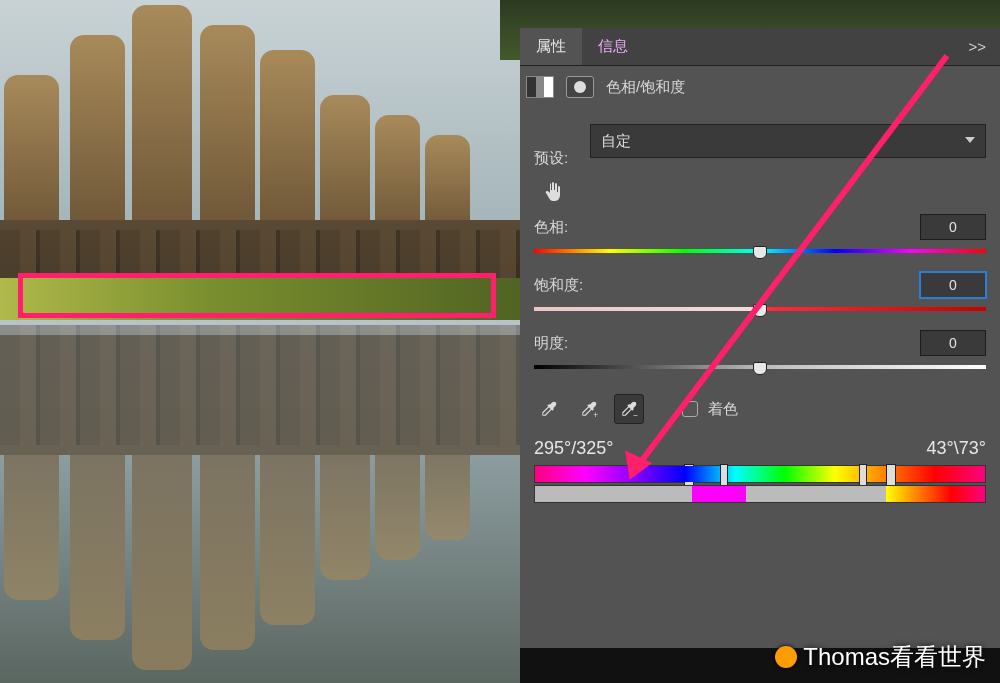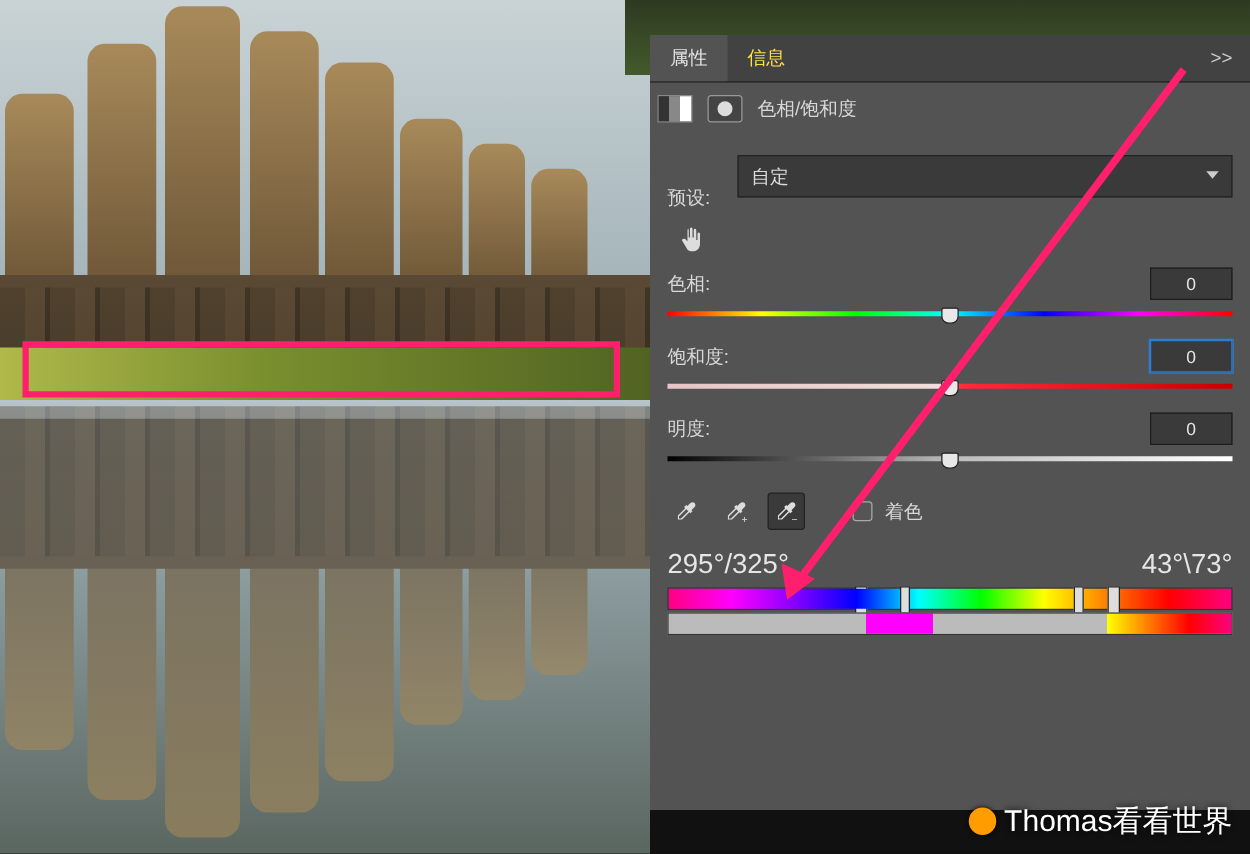--- a/index.html
+++ b/index.html
@@ -21,21 +21,21 @@
   .grass { position:absolute; left:0; top:278px; width:520px; height:44px; background: linear-gradient(90deg,#b0b94a,#7a8f2e 40%,#516322 100%); }
   .water { position:absolute; left:0; top:320px; width:520px; height:363px; background: linear-gradient(#b7c4ca,#93a3a7 30%, #5a6660 100%); overflow:hidden; }
   .refl { position:absolute; left:0; top:0; width:100%; height:100%; transform: scaleY(-1); opacity:.7; filter: blur(.5px); }
   .refl .tower { opacity:.85; }
   .trees { position:absolute; right:0; top:0; width:500px; height:60px; background:linear-gradient(#2d3a21,#435a2c); }
 
   .selbox { position:absolute; left:18px; top:273px; width:478px; height:45px; border:5px solid #ff1f6d; }
 
   .panel { position:absolute; right:0; top:28px; width:480px; height:620px; background:#535353; color:#d8d8d8; font-size:15px; }
   .tabs { display:flex; align-items:center; border-bottom:1px solid #222; height:38px; background:#424242; }
-  .tab { padding:0 16px; height:100%; display:flex; align-items:center; color:#fde047; }
+  .tab { padding:0 16px; height:100%; display:flex; align-items:center; color:#f0abfc; }
   .tab.active { background:#535353; color:#e4e4e4; }
   .expand { margin-left:auto; padding:0 14px; color:#cfcfcf; cursor:pointer; }
 
   .type-row { display:flex; align-items:center; padding:10px 6px; gap:12px; }
   .icon-box { width:28px; height:22px; border:1px solid #888; display:flex; }
   .icon-adj { background:linear-gradient(90deg,#333 0 33%,#888 33% 66%,#fff 66% 100%); width:100%; }
   .icon-mask { width:28px; height:22px; border:1px solid #999; border-radius:3px; background:#444; display:flex; align-items:center; justify-content:center; }
   .icon-mask::after { content:""; width:12px; height:12px; background:#ddd; border-radius:50%; }
 
   .row { display:flex; align-items:center; padding:6px 14px; gap:8px; }
@@ -53,21 +53,21 @@
   .hue-grad { background:linear-gradient(90deg,#f00,#ff0,#0f0,#0ff,#00f,#f0f,#f00); }
   .sat-grad { background:linear-gradient(90deg,#e9c5c5 0%, #f0dddd 48%, #ff2a3a 52%, #c80000 100%); }
   .lig-grad { background:linear-gradient(90deg,#000,#bbb,#fff); }
   .thumb { position:absolute; top:0; width:14px; height:13px; background:#e8e8e8; border:1px solid #222; border-radius:2px 2px 6px 6px; transform:translateX(-50%); }
 
   .tool-row { display:flex; align-items:center; padding:10px 14px; gap:10px; }
   .tool { width:30px; height:30px; display:flex; align-items:center; justify-content:center; border-radius:3px; }
   .tool.active { background:#3a3a3a; border:1px solid #222; }
   .chk { width:16px; height:16px; border:1px solid #aaa; border-radius:3px; background:#555; }
 
-  .range-row { display:flex; justify-content:space-between; padding:4px 14px; font-size:22px; color:#e6e6e6;align-items:flex-end; }
+  .range-row { display:flex; justify-content:space-between; padding:4px 14px; font-size:18px; color:#e6e6e6;align-items:flex-end; }
   .cstrip { margin:2px 14px; height:18px; position:relative; border:1px solid #333; }
   .fullhue { position:absolute; inset:0; background:linear-gradient(90deg,#ff0080,#f0f,#80f,#00f,#0ff,#0f0,#ff0,#ff8000,#f00,#ff0080); }
   .cstrip.bot .fullhue { background:linear-gradient(90deg,#bbb 0 35%,#f0f 35% 47%,#bbb 47% 78%,#ff0 70%,#ff8000 85%,#f00,#ff0080); }
   .cstrip.bot { background:#bbb; }
   .cstrip.top::before, .cstrip.top::after { content:""; position:absolute; top:-2px; width:8px; height:22px; background:#ddd; border:1px solid #222; }
   .cstrip.top::before { left:33%; }
   .cstrip.top::after { left:78%; }
   .mk { position:absolute; top:-2px; width:8px; height:22px; background:#ddd; border:1px solid #222; }
 
   .arrow { position:absolute; pointer-events:none; }

